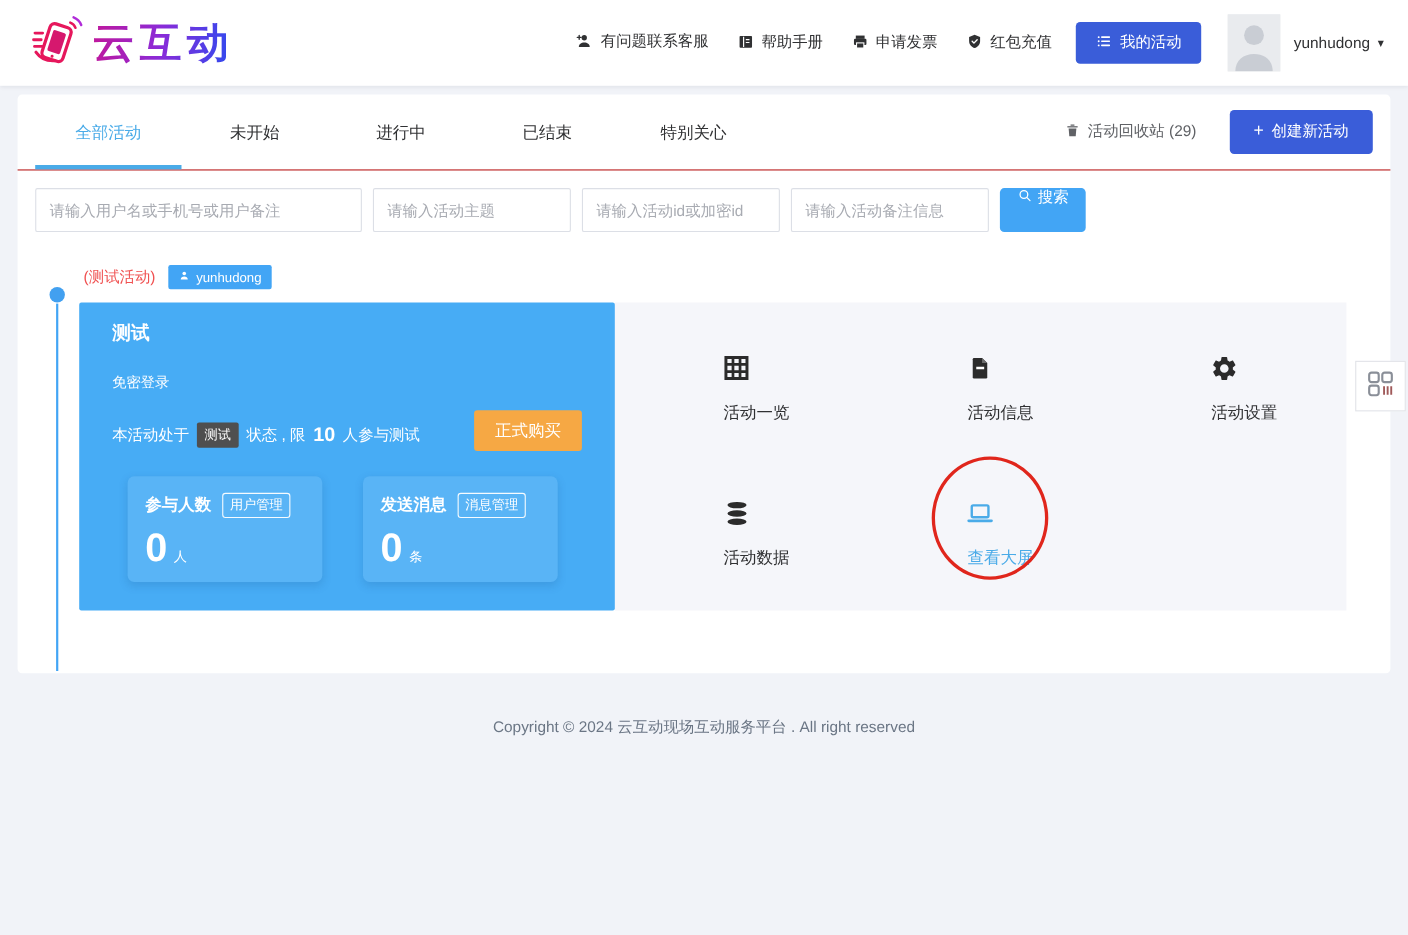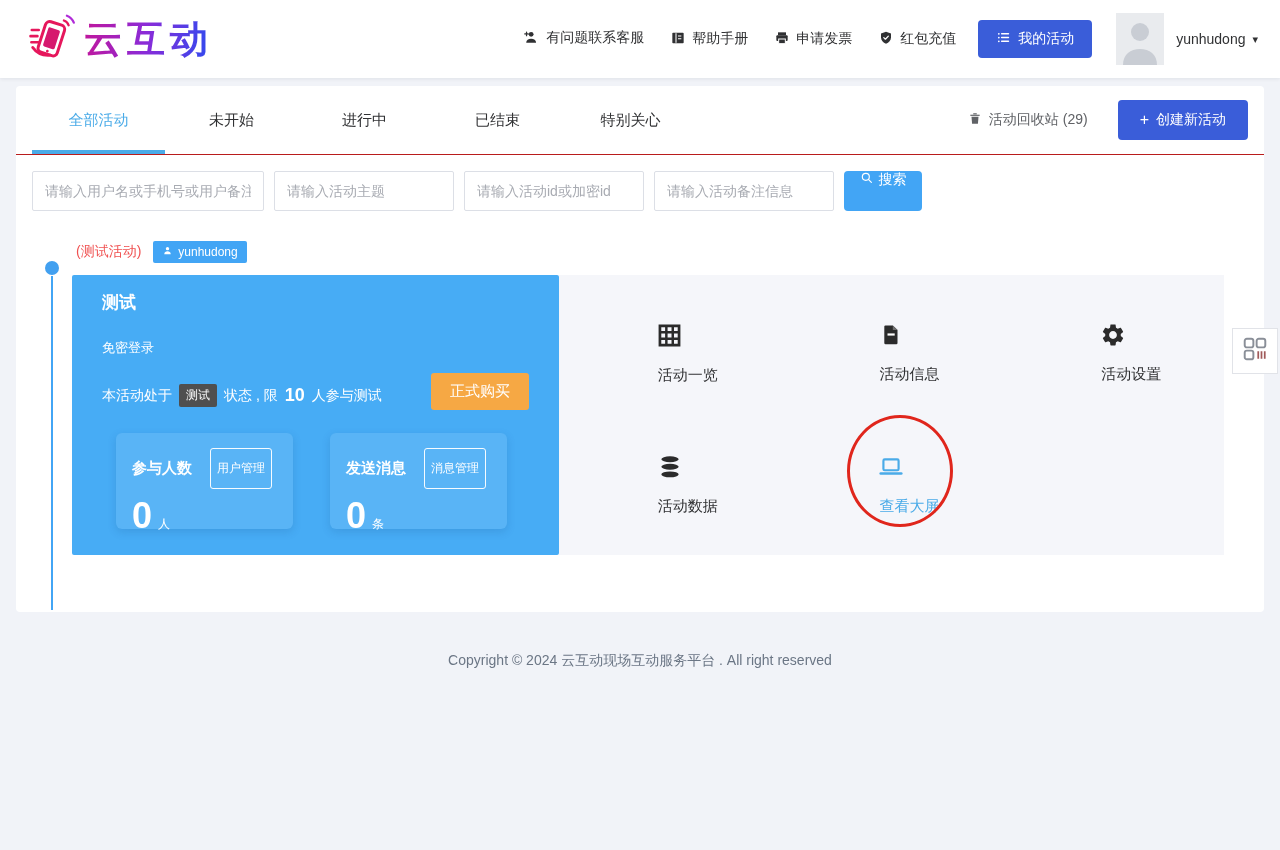--- a/index.html
+++ b/index.html
@@ -47,21 +47,21 @@
   .recycle { display:flex; align-items:center; gap:7px; font-size:14px; color:#606266; cursor:pointer; }
   .create-btn { height:40px; padding:0 22px; }
   .plus-glyph { font-size:16px; line-height:1; }
   
   .search-row { display:flex; gap:10px; padding:16px 16px 16px; }
   .search-row input {
     height:40px; border:1px solid #dcdfe6; border-radius:2px; padding:0 12px;
     font-size:14px; font-family:inherit; color:#303133; outline:none; background:#fff;
   }
   .search-row input::placeholder { color:#a8abb2; }
-  .in-w1{width:232px;} .in-w2{width:180px;}
+  .in-w1{width:297px;} .in-w2{width:180px;}
   .search-btn {
     height:40px; width:78px; background:#42a5f5; border:none; border-radius:4px;
     color:#fff; font-size:14px; font-family:inherit; cursor:pointer;
     display:inline-flex; justify-content:center; gap:5px;
   }
   
   .timeline-dot { position:absolute; left:29px; top:175px; width:14px; height:14px; border-radius:50%; background:#42a0f0; }
   .timeline-line { position:absolute; left:35px; top:190px; bottom:2px; width:2px; background:#42a5f5; }
   .activity-head { display:flex; align-items:center; margin:14px 0 12px 60px; }
   .activity-tag { font-size:14px; color:#f05252; }
@@ -84,21 +84,21 @@
     position:absolute; top:98px; right:30px; background:#f6a844; color:#fff;
     border:none; border-radius:3px; padding:9px 19px; font-size:15px; font-family:inherit; cursor:pointer;
   }
   .stats-row { display:flex; gap:37px; margin:26px 0 0 14px; }
   .stat-card {
     width:177px; height:96px; border-radius:6px; background:rgba(255,255,255,.1);
     box-shadow:0 3px 8px rgba(20,80,140,.18); padding:15px 16px;
   }
   .stat-head { display:flex; align-items:center; gap:10px; }
   .stat-label { font-size:15px; font-weight:700; }
-  .stat-badge { border:1px solid rgba(255,255,255,.95); border-radius:3px; font-size:12px; padding:11px 6px; cursor:pointer;margin-left:8px; }
+  .stat-badge { border:1px solid rgba(255,255,255,.95); border-radius:3px; font-size:12px; padding:2px 6px; cursor:pointer; }
   .stat-value-row { margin-top:9px; display:flex; align-items:baseline; }
   .stat-value { font-size:36px; font-weight:700; line-height:1; }
   .stat-unit { font-size:12px; margin-left:6px; }
   
   .action-panel {
     flex:1; background:#f5f6fa; position:relative;
     display:grid; grid-template-columns:1fr 1fr 1fr; grid-template-rows:1fr 1fr; padding:12px 0 4px;
   }
   .action-item { display:flex; flex-direction:column; align-items:center; justify-content:center; gap:13px; cursor:pointer; }
   .action-label { font-size:15px; color:#303133;margin-left:36px; }

